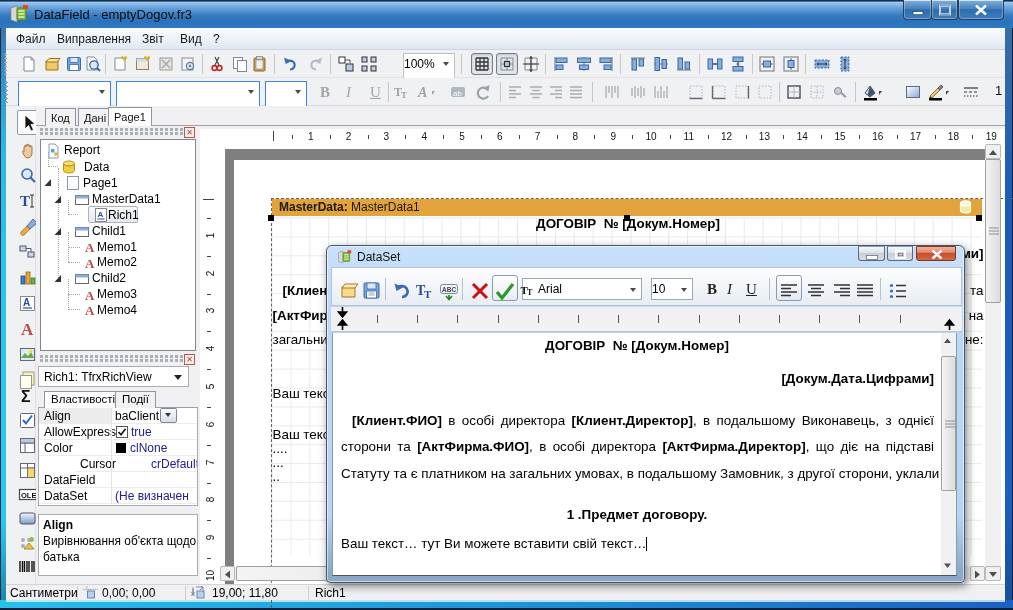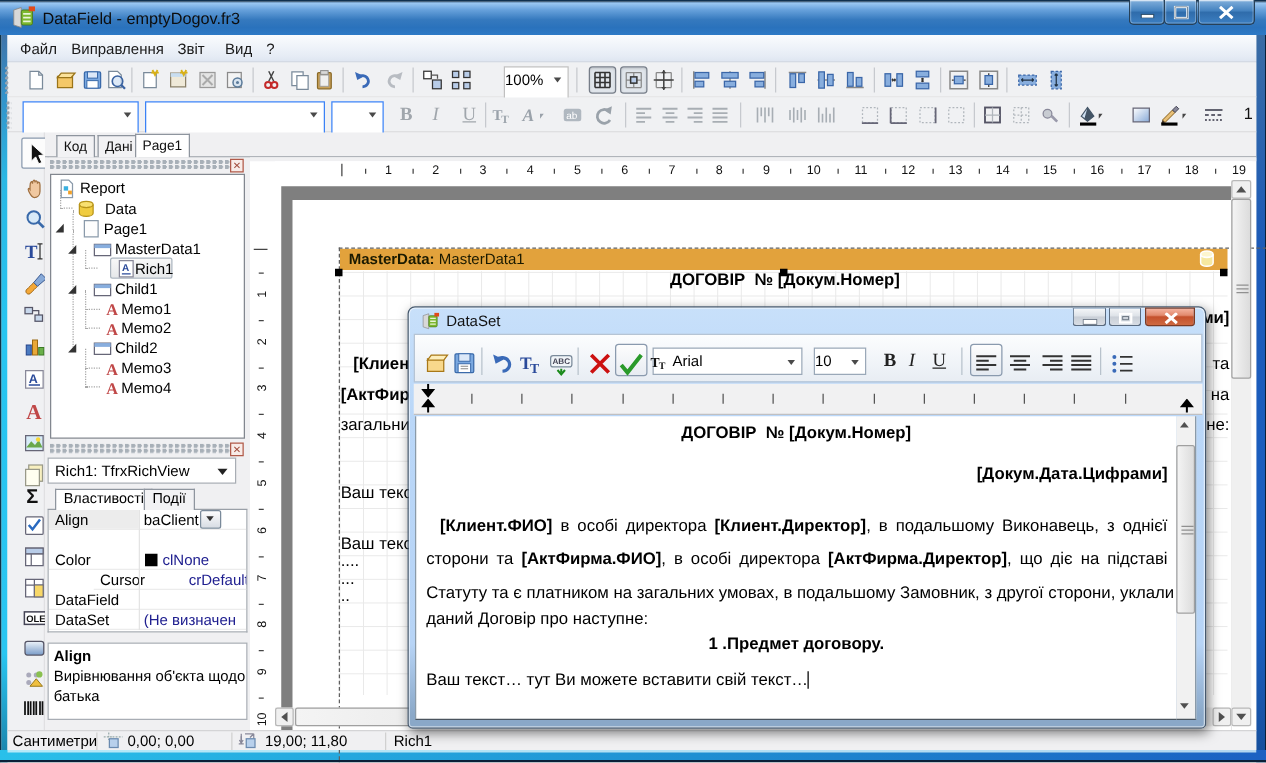--- a/index.html
+++ b/index.html
@@ -615,20 +615,28 @@
     <div class="ptab" style="left:6px; background:#fff; font-weight:normal;">Властивості</div>
     <div class="ptab" style="left:77px;">Події</div>
   </div>
   <div id="pgrid">
     <div class="prow" style="top:0;">
         <span style="position:absolute;left:0;top:0;width:72px;height:15px;background:#ececec;"></span>
         <span class="nm">Align</span>
         <span class="vl" style="color:#000;">baClient</span>
       <div style="position:absolute; left:121px; top:0px; width:17px; height:15px; border:1px solid #7a8a9a; background:linear-gradient(#fdfdfd,#d8dde4); border-radius:2px;"></div>
       <span style="position:absolute; left:126px; top:5px; width:0; height:0; border-left:3.5px solid transparent; border-right:3.5px solid transparent; border-top:4px solid #333;"></span>
+      </div>
+    <div class="prow" style="top:16px;">
+        <span class="nm">AllowExpress</span>
+      <svg style="position:absolute; left:77px; top:2px;" width="12" height="12">
+          <rect x="0.5" y="0.5" width="11" height="11" fill="#fff" stroke="#555" stroke-width="1"></rect>
+          <path d="M2.5 6 L5 8.8 L9.5 2.8" fill="none" stroke="#111" stroke-width="1.6"></path>
+        </svg>
+      <span class="vl" style="left:92px;">true</span>
       </div>
     <div class="prow" style="top:32px;">
         <span class="nm">Color</span>
       <span style="position:absolute; left:77px; top:3px; width:10px; height:10px; background:#000;"></span>
       <span class="vl" style="left:91px;">clNone</span>
       </div>
     <div class="prow" style="top:48px;margin-left:36px;">
         <span class="nm">Cursor</span>
         <span class="vl">crDefault</span>
       </div>
@@ -910,21 +918,20 @@
     <div style="position:absolute; left:488.2px; top:8px; width:1px; height:8px; background:#555;"></div>
     <div style="position:absolute; left:528.4px; top:8px; width:1px; height:8px; background:#555;"></div>
     <div style="position:absolute; left:568.6px; top:8px; width:1px; height:8px; background:#555;"></div>
   </div>
   <div id="dlgcontent">
     <div class="line" style="top:5px; text-align:center; width:100%; font-weight:bold;">ДОГОВІР&nbsp; № [Докум.Номер]</div>
     <div class="line" style="top:38px; right:7px; font-weight:bold;">[Докум.Дата.Цифрами]</div>
     <div class="line djust" style="top:80px;"><span style="display:inline-block; width:11px;"></span><b>[Клиент.ФИО]</b> в особі директора <b>[Клиент.Директор]</b>, в подальшому Виконавець, з однієї</div>
     <div class="line djust" style="top:106px;">сторони та <b>[АктФирма.ФИО]</b>, в особі директора <b>[АктФирма.Директор]</b>, що діє на підставі</div>
     <div class="line djust" style="top:133px;">Статуту та є платником на загальних умовах, в подальшому Замовник, з другої сторони, уклали</div>
-    <div class="line" style="top:154px; left:8px;">даний Договір про наступне:</div>
     <div class="line" style="top:174px; text-align:center; width:100%; font-weight:bold;">1 .Предмет договору.</div>
     <div class="line" style="top:203px; left:8px;">Ваш текст… тут Ви можете вставити свій текст…<span style="display:inline-block; width:1px; height:14px; background:#000; vertical-align:-3px;"></span></div>
   </div>
   <div id="dlgsb">
     <div style="position:absolute; left:0px; top:0px; width:15px; height:14px;"><svg width="13" height="12">
           <path d="M6.5 3.5 L10 8 L3 8 Z" fill="#505050"></path>
         </svg></div>
     <div class="sbthumb" style="left:0px; top:23px; width:15px; height:135px;">
         <svg style="position:absolute;left:2.5px;top:63px;" width="10" height="10">
           <path d="M0 1 H10 M0 4 H10 M0 7 H10" stroke="#909090" stroke-width="1"></path>

